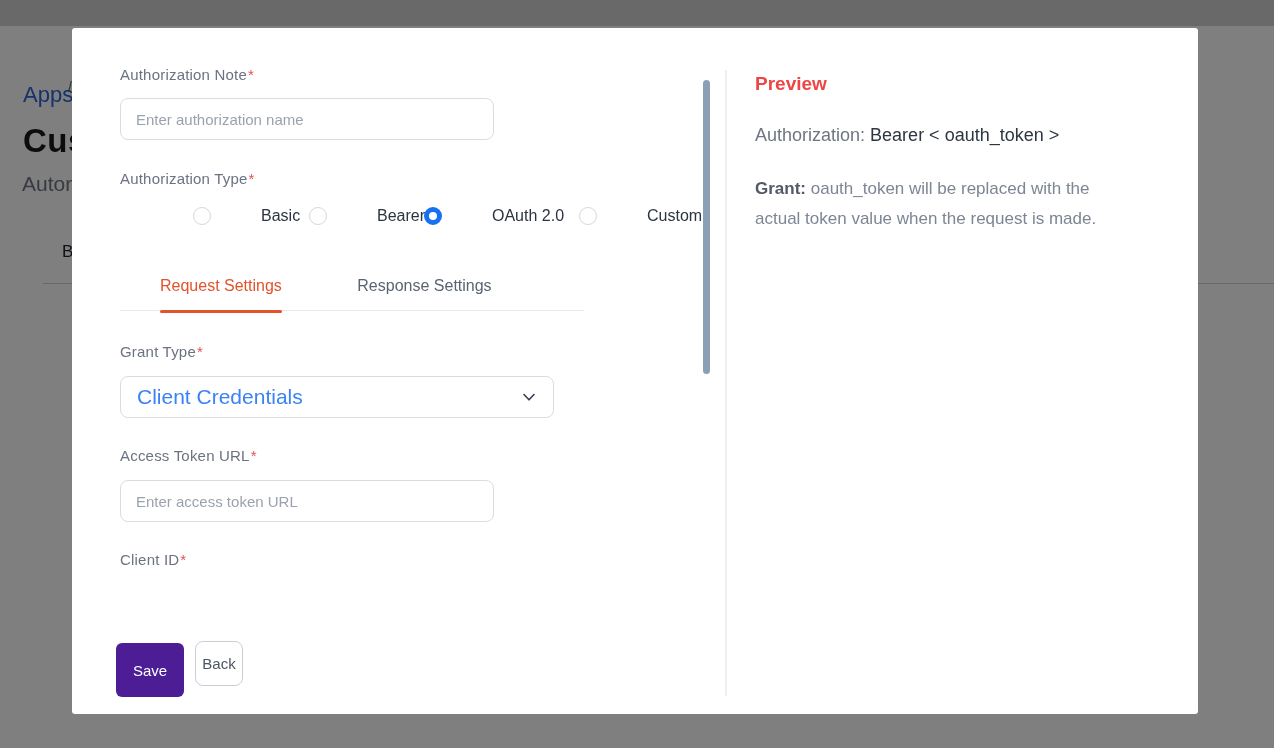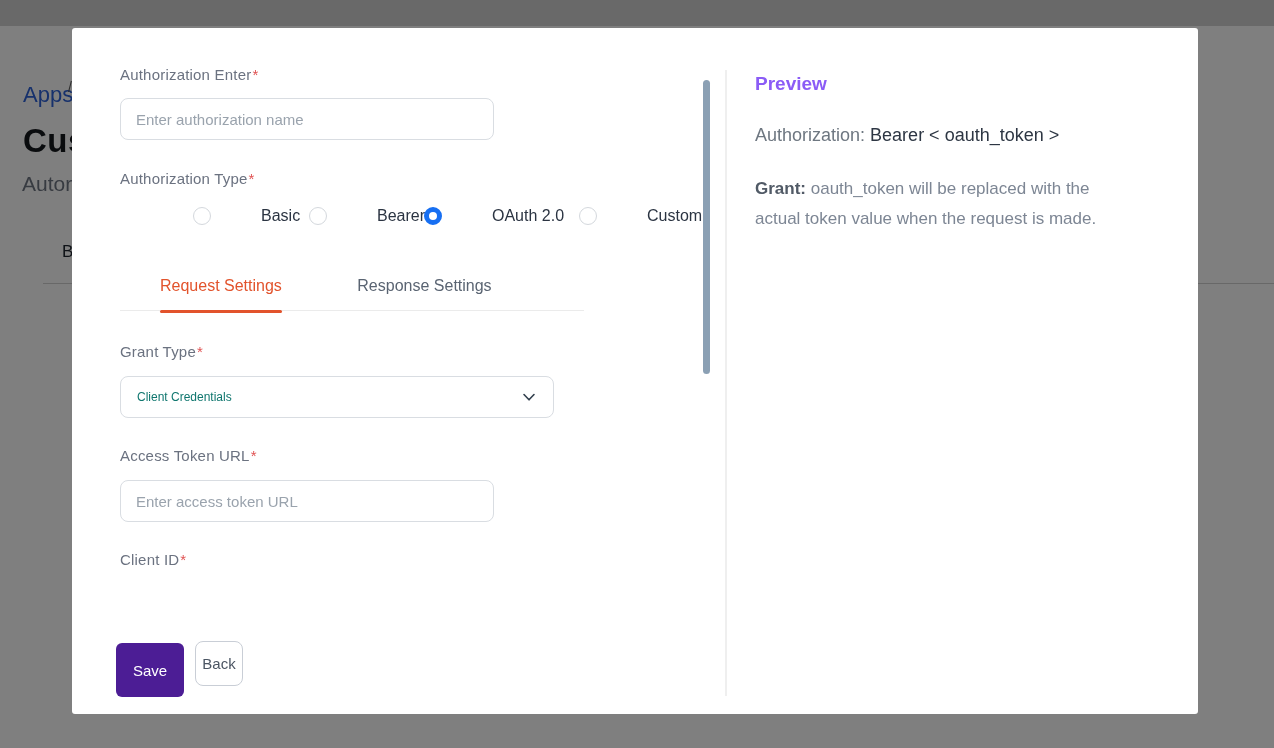--- a/index.html
+++ b/index.html
@@ -48,39 +48,39 @@
   .ri-custom { left:507px; }
 
   .tabs { position:absolute; left:48px; top:243px; width:464px; height:40px; border-bottom:1px solid #ebebeb; }
   .tab { position:relative; display:inline-block; height:40px; padding-top:6px; font-size:16px; color:#5a6472; cursor:pointer; margin-right:31px;margin-left:40px; }
   .tab.active { color:#e2532c; }
   .tab.active::after { content:""; position:absolute; left:0; right:0; bottom:-2px; height:3px; background:#e2532c; border-radius:2px; }
 
   .lbl-grant { top:315px; }
   .select { position:absolute; left:48px; top:348px; width:434px; height:42px; border:1px solid #d9dde2; border-radius:8px;
       display:flex; align-items:center; padding:0 16px; cursor:pointer; background:#fff; }
-  .select .sel-value { font-size:12px; color:#0f766e; }
+  .select .sel-value { font-size:21px; color:#3b82f6; }
   .select .chev { margin-left:auto; width:16px; height:16px; display:block; }
 
   .lbl-token { top:419px; }
   .inp-token { top:452px; }
   .lbl-client { top:523px; }
   .inp-client { top:556px; }
 
   .footer { position:absolute; left:0; top:613px; width:640px; height:50px; }
   .btn-save { position:absolute; left:44px; top:2px; width:68px; height:54px; background:#4c1d95; color:#fff; border:none;
       border-radius:6px; font-size:15px; font-family:inherit; cursor:pointer; }
   .btn-back { position:absolute; left:123px; top:0; width:48px; height:45px; background:#fff; color:#4b5563;
       border:1px solid #c9ced6; border-radius:8px; font-size:15px; font-family:inherit; cursor:pointer; }
 
   .scroll-thumb { position:absolute; left:631px; top:52px; width:7px; height:294px; background:#8ba0b4; border-radius:4px; cursor:pointer; }
   .v-divider { position:absolute; left:653px; top:42px; width:2px; height:626px; background:#efefef; }
 
   
-  .preview-title { position:absolute; left:683px; top:45px; font-size:19px; font-weight:700; color:#8b5cf6; }
+  .preview-title { position:absolute; left:683px; top:45px; font-size:19px; font-weight:700; color:#ef4444; }
   .preview-auth { position:absolute; left:683px; top:97px; font-size:18px; }
   .preview-auth .a-lbl { color:#6e7781; }
   .preview-auth .a-val { color:#2d3643; }
   .preview-note { position:absolute; left:683px; top:146px; width:380px; font-size:17px; line-height:30px; color:#7d8694; }
   .preview-note .n-lbl { font-weight:700; color:#515a66; }
 </style>
 </head>
 <body>
 
 <div class="bg-page">
@@ -93,21 +93,21 @@
   <div class="bg-tabline"></div>
 </div>
 
 <div class="overlay"></div>
 
 <div class="modal">
 
   <div class="form-area">
 
     <div class="f-label lbl-auth-name">
-      <span>Authorization Enter</span><span class="req">*</span>
+      <span>Authorization Note</span><span class="req">*</span>
     </div>
     <input class="t-input inp-auth-name" type="text" placeholder="Enter authorization name" style="">
 
     <div class="f-label lbl-auth-type">
       <span>Authorization Type</span><span class="req">*</span>
     </div>
 
     <div class="radio-row">
       <div class="radio-item ri-basic">
         <span class="dot"></span>

